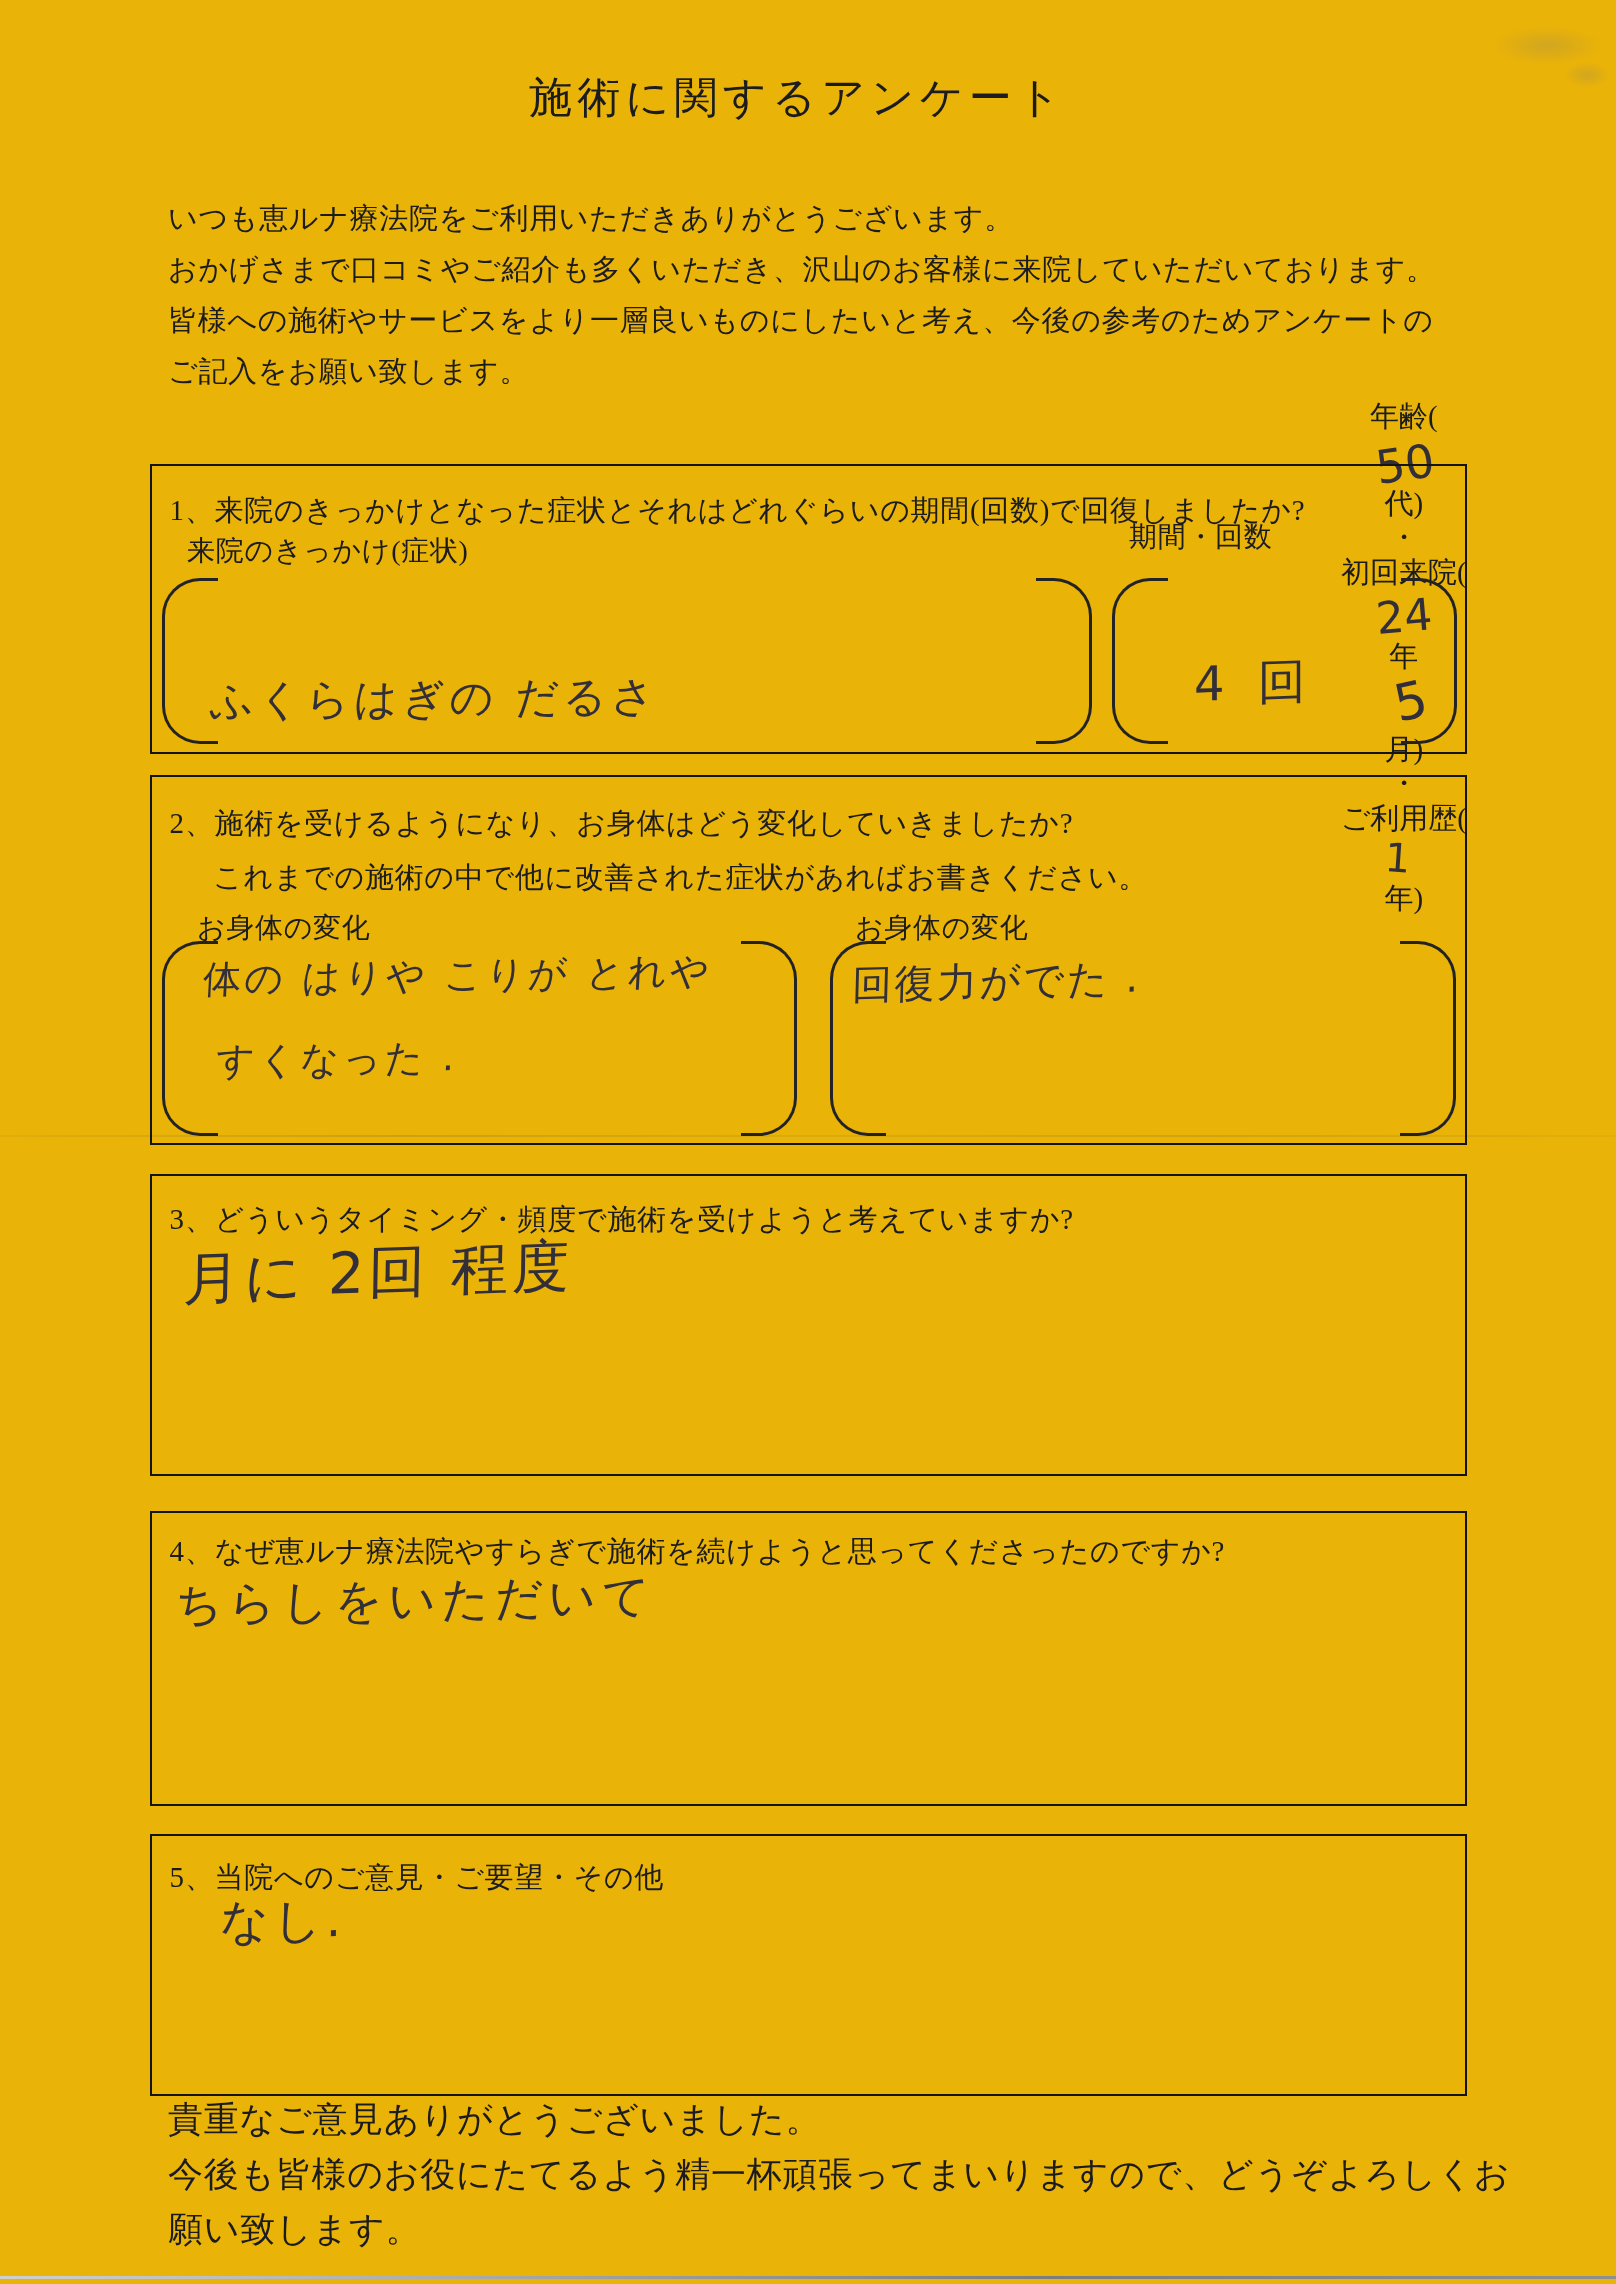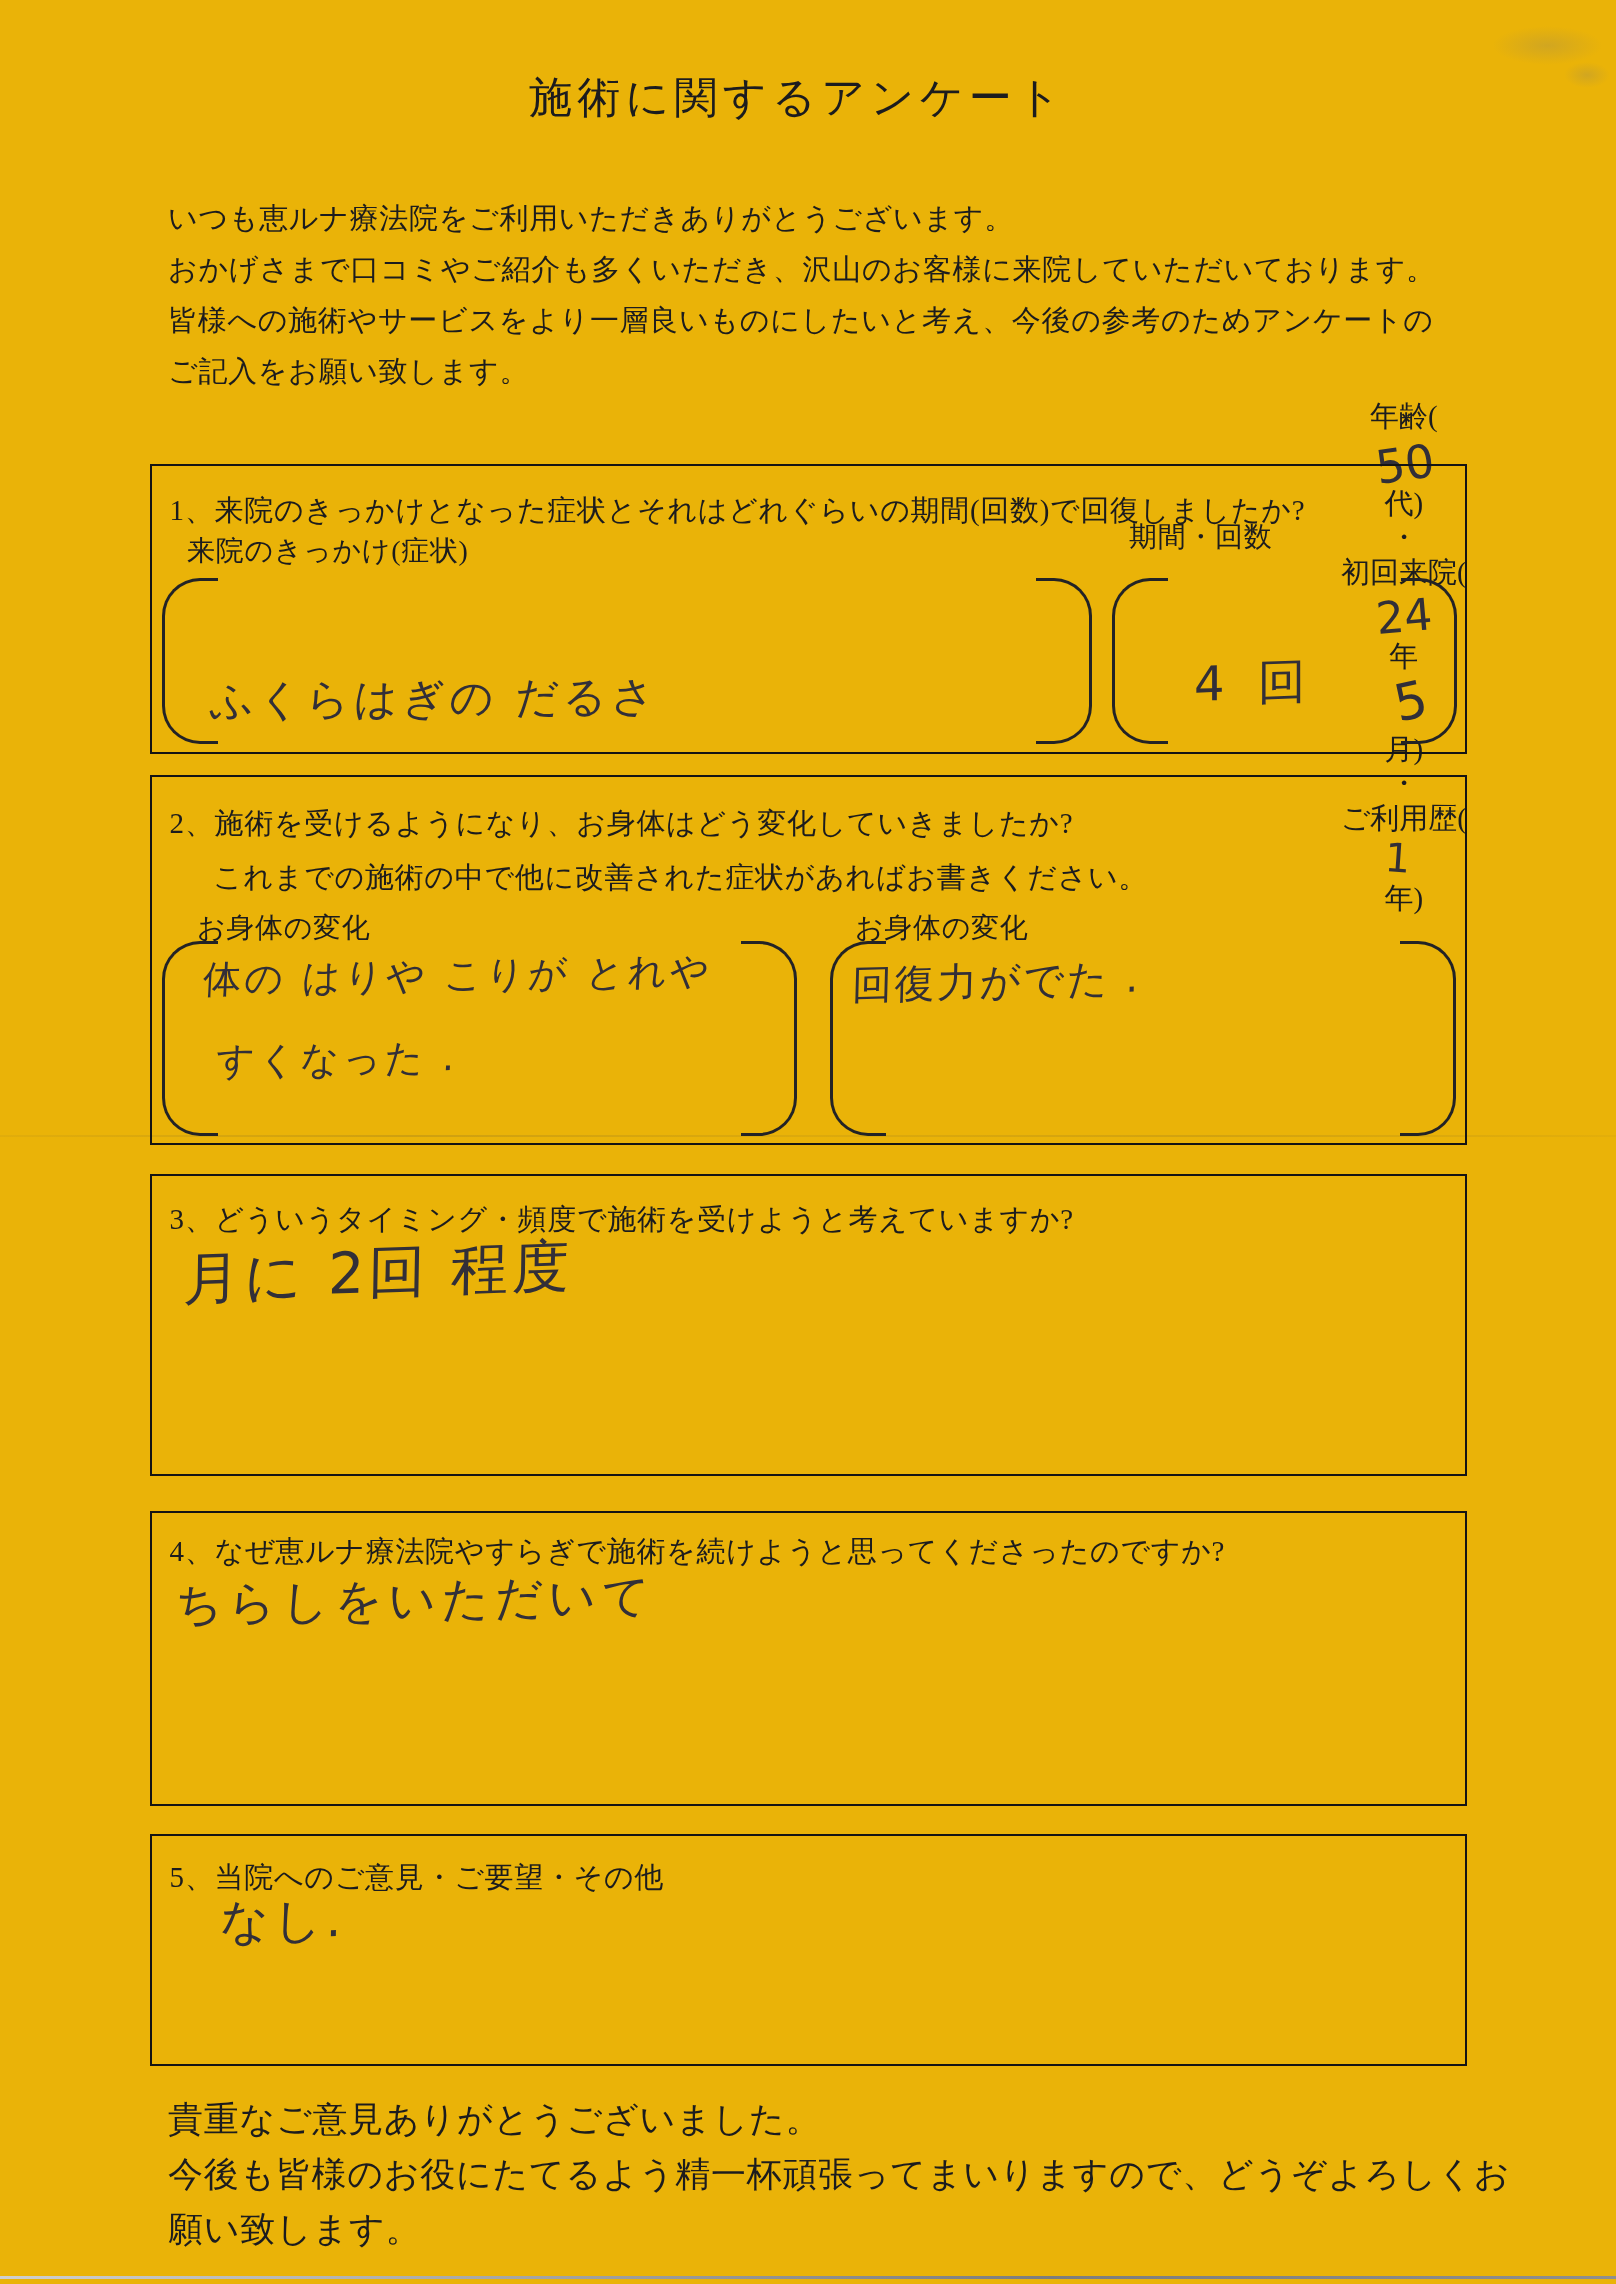--- a/index.html
+++ b/index.html
@@ -127,21 +127,21 @@
   <div class="qbox" style="top:1174px;height:302px;">
     <div class="abs printed qtext" style="left:17.6px;top:26px;">3、どういうタイミング・頻度で施術を受けようと考えていますか?</div>
     <div class="abs hand hw-a3" style="left:31px;top:64px;">月に 2回 程度</div>
   </div>
 
   <div class="qbox" style="top:1511px;height:295px;">
     <div class="abs printed qtext" style="left:17.6px;top:21px;">4、なぜ恵ルナ療法院やすらぎで施術を続けようと思ってくださったのですか?</div>
     <div class="abs hand hw-a4" style="left:23px;top:60px;">ちらしをいただいて</div>
   </div>
 
-  <div class="qbox" style="top:1834px;height:232px;">
+  <div class="qbox" style="top:1834px;height:262px;">
     <div class="abs printed qtext" style="left:17.6px;top:23.5px;">5、当院へのご意見・ご要望・その他</div>
     <div class="abs hand hw-a5" style="left:68px;top:57px;">なし.</div>
   </div>
 
   <div class="abs" style="left:168px;top:2092px;width:1368px;">
     <div class="printed footer">貴重なご意見ありがとうございました。</div>
     <div class="printed footer">今後も皆様のお役にたてるよう精一杯頑張ってまいりますので、どうぞよろしくお願い致します。</div>
   </div>
 
 </div>

